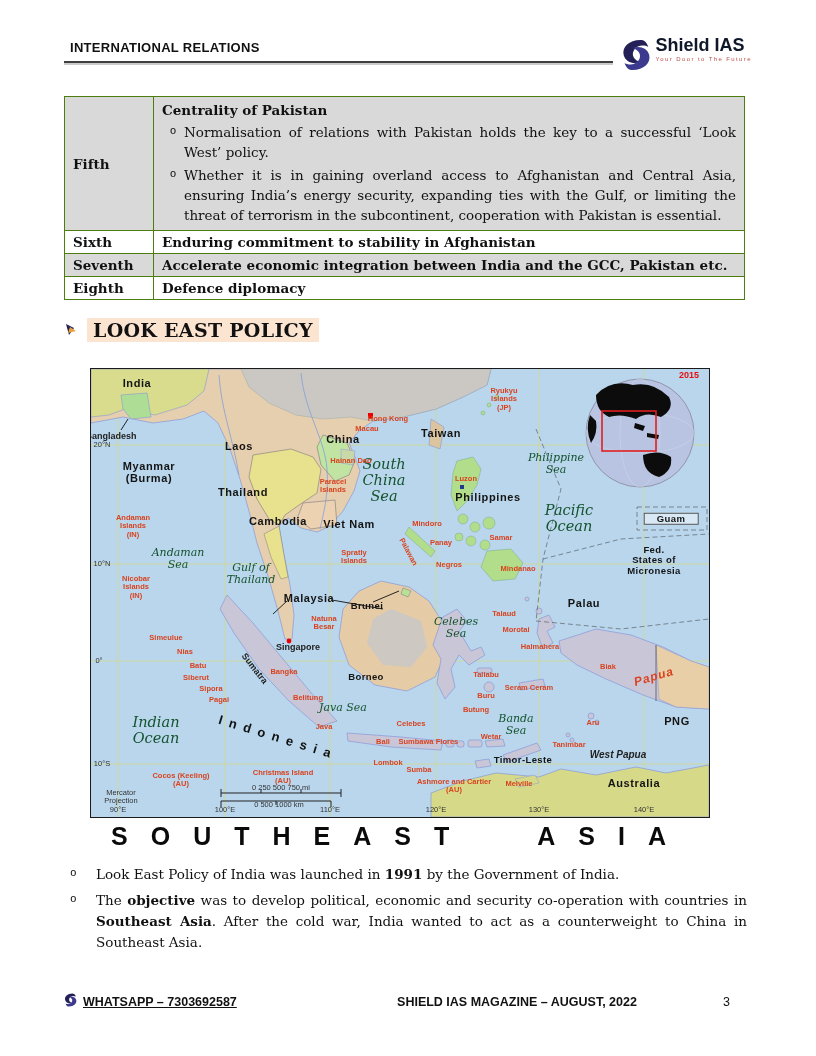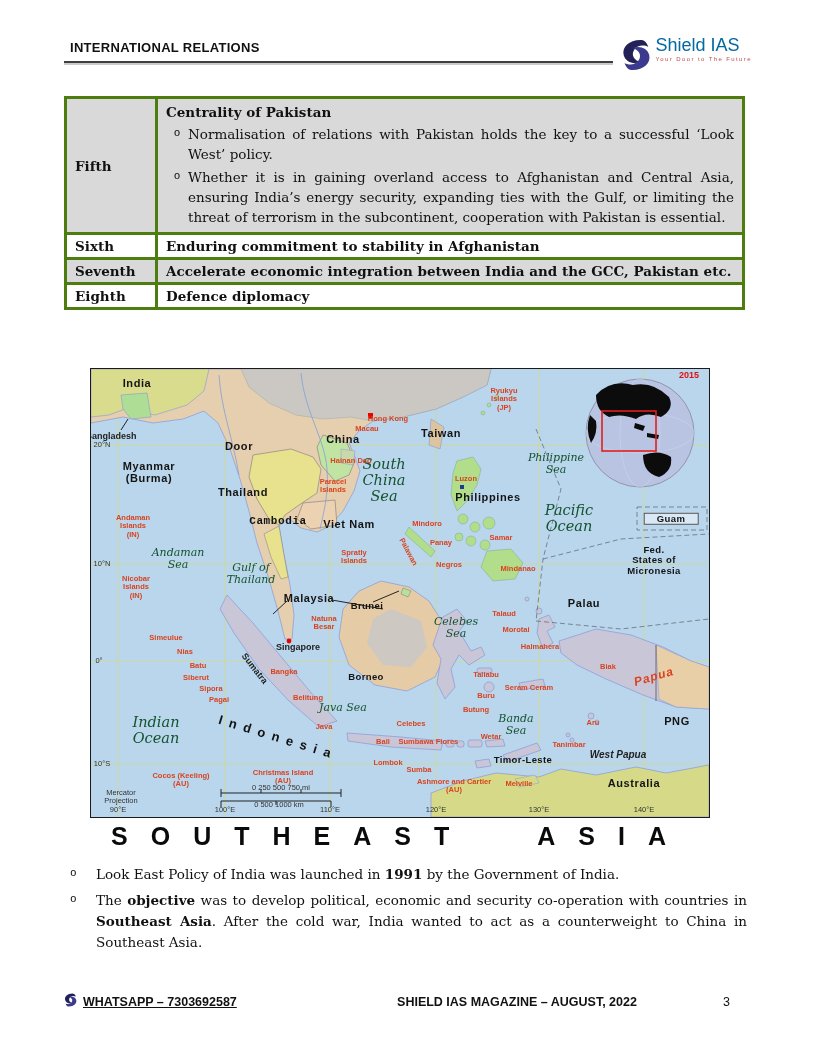--- a/index.html
+++ b/index.html
@@ -6,27 +6,27 @@
   .page{position:relative;width:816px;height:1056px;background:#fff;overflow:hidden;
         font-family:"DejaVu Serif","Liberation Serif",serif;color:#111;}
 
   
   .header{position:absolute;left:64px;right:64px;top:40px;}
   .header-title{font-family:"Liberation Sans",sans-serif;font-weight:bold;font-size:13px;
                 letter-spacing:.3px;color:#111;padding-left:6px;}
   .header-rule{margin-top:6px;height:2px;background:#3f3f3f;box-shadow:0 2px 0 rgba(160,160,160,.55);}
   .logo{position:absolute;right:0;top:-4px;display:flex;align-items:flex-start;background:#fff;padding-left:8px;}
   .logo-text{margin-left:4px;}
-  .logo-name{font-family:"Liberation Sans",sans-serif;font-weight:normal;font-size:18px;color:#0369a1;line-height:1;}
+  .logo-name{font-family:"Liberation Sans",sans-serif;font-weight:bold;font-size:18px;color:#0f172a;line-height:1;}
   .logo-tag{font-family:"Liberation Sans",sans-serif;font-size:6px;color:#c0504d;letter-spacing:1.4px;margin-top:2px;}
 
   
   .ir-table{position:absolute;left:64px;top:96px;width:681px;border-collapse:collapse;
             font-size:13.5px;}
-  .ir-table td{border:3px solid #4d7c0f;padding:3px 8px;vertical-align:middle;}
+  .ir-table td{border:1px solid #4d7c0f;padding:3px 8px;vertical-align:middle;}
   .row-gray{background:#d9d9d9;}
   .cell-label{width:72px;font-weight:bold;}
   .cell-body{text-align:justify;}
   .cell-heading{font-weight:bold;margin:2px 0 4px 0;}
   .tbullet{display:flex;margin:2px 0;}
   .tbullet .bl{flex:0 0 22px;text-align:center;font-family:"DejaVu Sans Mono",monospace;font-size:11px;padding-top:2px;}
   .tbullet .bt{flex:1;text-align:justify;line-height:1.5;}
   .bold-row{font-weight:bold;}
 
   
@@ -120,20 +120,29 @@
       <td class="bold-row">Accelerate economic integration between India and the GCC, Pakistan etc.</td>
     </tr>
     <tr>
       <td class="cell-label">Eighth</td>
       <td class="bold-row">Defence diplomacy</td>
     </tr>
   </tbody>
     </table>
 
   <div class="section">
+    <div class="sec-line">
+      <span class="sec-icon">
+        <svg width="13" height="13" viewBox="0 0 13 13">
+          <polygon points="2,1 10,5 5,12" fill="#232158"></polygon>
+          <polygon points="6,4 12,8 4,10" fill="#e8a33d"></polygon>
+        </svg>
+      </span>
+      <span class="sec-title">LOOK EAST POLICY</span>
+    </div>
   </div>
 
   <div class="map-wrap">
     <div class="map-sea" id="map-sea">
       <svg width="618" height="448" viewBox="0 0 618 448">
 
         <g stroke="#ccd99c" stroke-width="1">
           <line x1="27" y1="0" x2="27" y2="448"></line>
             <line x1="134" y1="0" x2="134" y2="448"></line>
           <line x1="239" y1="0" x2="239" y2="448"></line>
@@ -250,23 +259,23 @@
             <line x1="240" y1="432" x2="240" y2="438"></line>
         </g>
       </svg>
       <div id="map-labels">
           <span class="ml country" style="left: 46px; top: 14px;">India</span>
           <span class="ml place" style="left: 20px; top: 68px;">Bangladesh</span>
           <span class="ml country" style="left: 252px; top: 70px;">China</span>
           <span class="ml country" style="left: 350px; top: 64px;">Taiwan</span>
           <span class="ml country" style="left: 58px; top: 103px;">Myanmar
 (Burma)</span>
-          <span class="ml country" style="left: 148px; top: 77px;">Door</span>
+          <span class="ml country" style="left: 148px; top: 77px;">Laos</span>
           <span class="ml country" style="left: 152px; top: 123px;">Thailand</span>
-          <span class="ml country" style="left: 187px; top: 152px; font-family: Liberation Mono, monospace;">Cambodia</span>
+          <span class="ml country" style="left: 187px; top: 152px;">Cambodia</span>
           <span class="ml country" style="left: 258px; top: 155px;">Viet Nam</span>
           <span class="ml country" style="left: 397px; top: 128px;">Philippines</span>
           <span class="ml country" style="left: 218px; top: 229px;">Malaysia</span>
           <span class="ml country-sm" style="left: 276px; top: 237px;">Brunei</span>
           <span class="ml place" style="left: 207px; top: 279px;">Singapore</span>
           <span class="ml country-sm" style="left: 275px; top: 308px;">Borneo</span>
           <span class="ml country-sm" style="left: 432px; top: 391px;">Timor-Leste</span>
           <span class="ml country" style="left: 493px; top: 234px;">Palau</span>
           <span class="ml country-sm box" style="left: 580px; top: 150px;">Guam</span>
           <span class="ml country-sm" style="left: 563px; top: 192px;">Fed. States of

